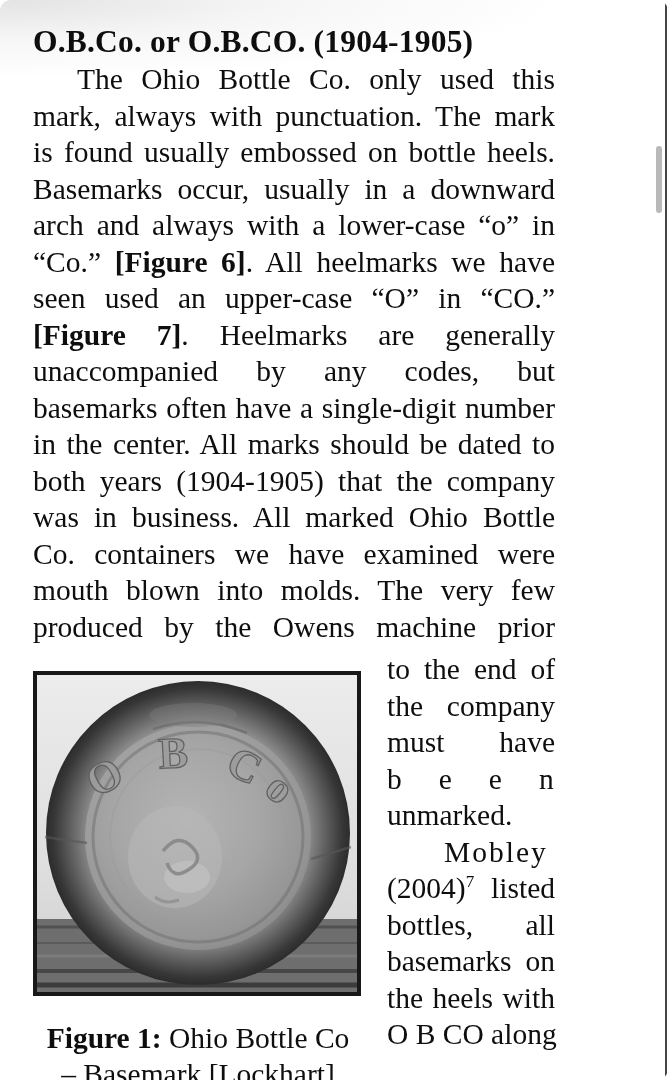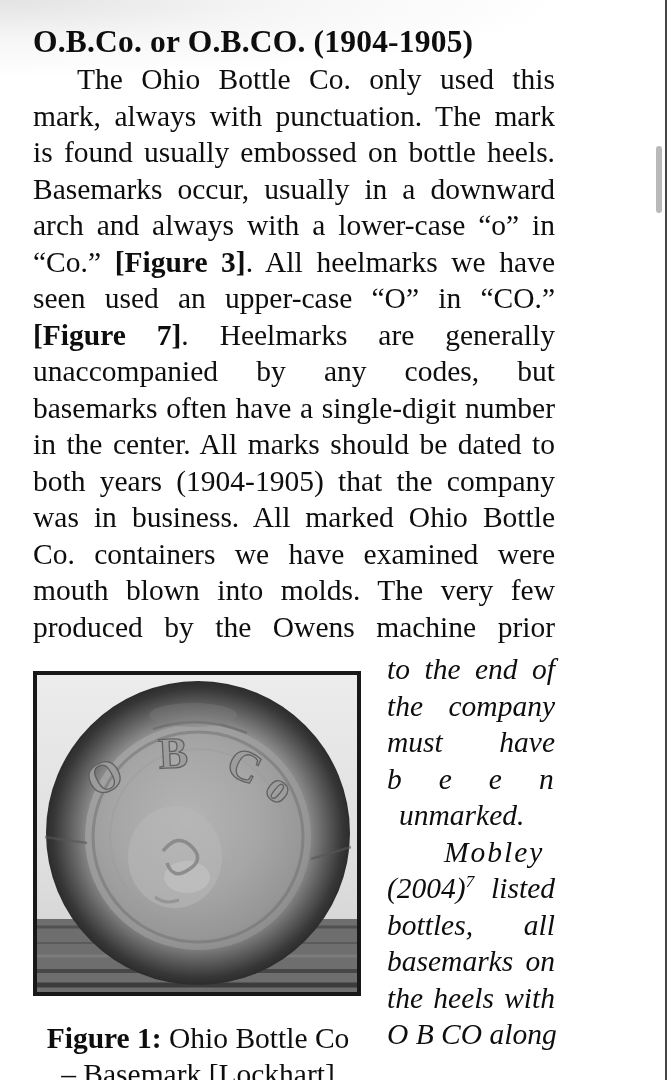--- a/index.html
+++ b/index.html
@@ -1,33 +1,33 @@
 <!DOCTYPE html>
 <html><head>
 <meta charset="utf-8">
 <style>
   html,body{margin:0;padding:0;}
   body{width:668px;height:1080px;overflow:hidden;background:#fff;}
   .page{position:relative;width:668px;height:1080px;background:#ffffff;overflow:hidden;
-        font-family:"Liberation Serif","DejaVu Serif",serif;color:#0e0e0e;}
+        font-family:"Liberation Serif","DejaVu Serif",serif;color:#0e0e0e;border-radius:11px;}
   .top-fade{position:absolute;left:0;top:0;width:100%;height:80px;pointer-events:none;
         background:radial-gradient(130% 150% at 0% 0%, #e3e3e3 0%, rgba(238,238,238,0.55) 32%, rgba(255,255,255,0) 65%);}
   .content{position:absolute;left:33px;top:22px;width:522px;}
   h1{margin:0;font-size:31.5px;line-height:39px;font-weight:bold;letter-spacing:.2px;}
   .ln{font-size:29.5px;line-height:36.5px;height:36.5px;text-align:justify;text-align-last:justify;white-space:nowrap;}
   .ln b{font-weight:bold;}
   .indent{padding-left:44px;}
   .row{display:flex;align-items:flex-start;}
   .fig{margin:26px 24px 0 0;width:330px;}
   .photo{width:320px;height:317px;border:4px solid #181818;background:#dcdcdc;}
   .photo svg{display:block;}
   figcaption{margin-top:24px;text-align:center;font-size:29.5px;line-height:36px;}
   .rcol{width:168px;margin-top:6px;}
-  .rcol .ln{white-space:nowrap;font-style:italic;}
-  .left-last{text-align-last:left;margin-left:12px;}
+  .rcol .ln{white-space:nowrap;}
+  .left-last{text-align-last:left;}
   .ls-wide{letter-spacing:37px;text-align-last:left;}
   .p2-first{text-align-last:left;padding-left:57px;letter-spacing:2px;}
   .sup{font-size:17px;position:relative;top:-11px;letter-spacing:normal;}
   .scroll-thumb{position:absolute;left:656px;top:146px;width:6px;height:67px;border-radius:3px;background:#b9b9b9;}
   .edge-line{position:absolute;right:1px;top:0;width:2px;height:1080px;background:#454545;}
 </style>
 </head>
 <body>
 
 <div class="page">
@@ -35,21 +35,21 @@
 
   <div class="content">
     <h1>O.B.Co. or O.B.CO. (1904-1905)</h1>
 
     <div>
       <div class="ln indent">The Ohio Bottle Co. only used this</div>
       <div class="ln">mark, always with punctuation. The mark</div>
       <div class="ln">is found usually embossed on bottle heels.</div>
       <div class="ln">Basemarks occur, usually in a downward</div>
       <div class="ln">arch and always with a lower-case “o” in</div>
-      <div class="ln"><span>“Co.” </span><b>[Figure 3]</b><span>. All heelmarks we have</span></div>
+      <div class="ln"><span>“Co.” </span><b>[Figure 6]</b><span>. All heelmarks we have</span></div>
       <div class="ln">seen used an upper-case “O” in “CO.”</div>
       <div class="ln"><b>[Figure 7]</b><span>. Heelmarks are generally</span></div>
       <div class="ln">unaccompanied by any codes, but</div>
       <div class="ln">basemarks often have a single-digit number</div>
       <div class="ln">in the center. All marks should be dated to</div>
       <div class="ln">both years (1904-1905) that the company</div>
       <div class="ln">was in business. All marked Ohio Bottle</div>
       <div class="ln">Co. containers we have examined were</div>
       <div class="ln">mouth blown into molds. The very few</div>
       <div class="ln">produced by the Owens machine prior</div>

